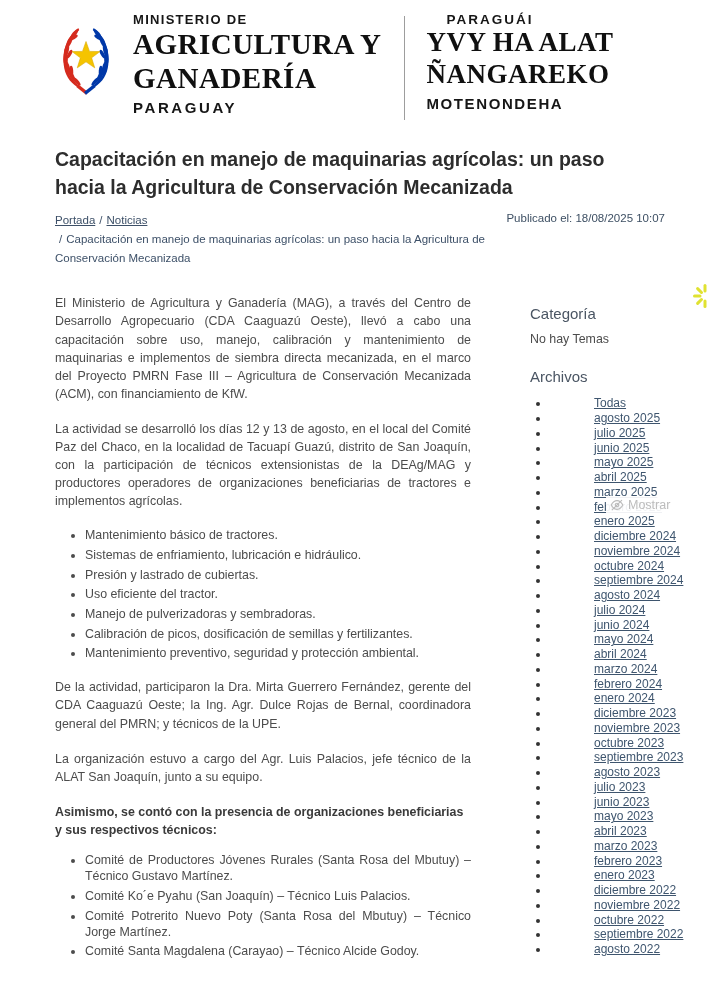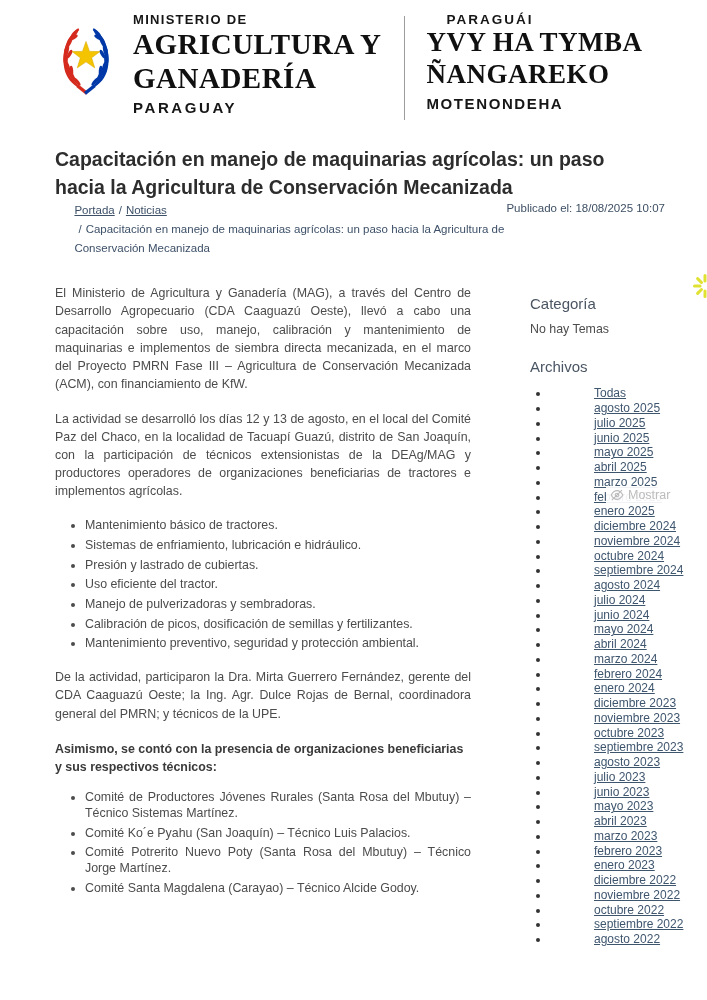--- a/index.html
+++ b/index.html
@@ -21,21 +21,21 @@
   .brand-gn .brand-line-sm { letter-spacing:2px; font-size:13.5px;margin-left:20px; }
   .brand-gn .brand-line-big { font-size:27px; }
   .brand-gn .brand-line-foot { letter-spacing:1.6px; }
 
   
   .main { padding:0 20px 30px 55px; }
   .article-title {
     margin-top:26px; width:600px;
     font-size:19.5px; font-weight:700; color:#2d2d2d; line-height:1.42;
   }
-  .meta-row { display:flex; justify-content:flex-end; align-items:flex-start; }
+  .meta-row { display:flex; justify-content:space-between; align-items:flex-start; margin-top:10px; }
   .breadcrumb { width:432px; font-size:11.5px; color:#3d5068; line-height:1.65; }
   .breadcrumb a { color:#3d5068; text-decoration:underline; cursor:pointer; }
   .crumb-sep { margin:0 4px; text-decoration:none; }
   .crumb-current { text-decoration:none; }
   .published { font-size:11.5px; color:#3d4f63; white-space:nowrap; margin-right:22px; margin-top:1px; }
 
   .columns { display:flex; margin-top:26px; }
   .article-col { width:416px; flex:0 0 auto; }
   .article-col p {
     font-size:12.4px; line-height:1.46; text-align:justify;
@@ -113,21 +113,21 @@
     <div class="brand-line-sm">MINISTERIO DE</div>
     <div class="brand-line-big">AGRICULTURA Y</div>
     <div class="brand-line-big">GANADERÍA</div>
     <div class="brand-line-foot">PARAGUAY</div>
   </div>
 
   <div class="brand-divider"></div>
 
   <div class="brand-gn">
     <div class="brand-line-sm">PARAGUÁI</div>
-    <div class="brand-line-big">YVY HA TYMBA</div>
+    <div class="brand-line-big">YVY HA ALAT</div>
     <div class="brand-line-big">ÑANGAREKO</div>
     <div class="brand-line-foot">MOTENONDEHA</div>
   </div>
 </header>
 
 <div class="main">
 
   <h1 class="article-title">Capacitación en manejo de maquinarias agrícolas: un paso hacia la Agricultura de Conservación Mecanizada</h1>
 
   <div class="meta-row">
@@ -153,25 +153,26 @@
       <li>Mantenimiento básico de tractores.</li>
           <li>Sistemas de enfriamiento, lubricación e hidráulico.</li>
           <li>Presión y lastrado de cubiertas.</li>
           <li>Uso eficiente del tractor.</li>
           <li>Manejo de pulverizadoras y sembradoras.</li>
           <li>Calibración de picos, dosificación de semillas y fertilizantes.</li>
           <li>Mantenimiento preventivo, seguridad y protección ambiental.</li>
         </ul>
 
       <p>De la actividad, participaron la Dra. Mirta Guerrero Fernández, gerente del CDA Caaguazú Oeste; la Ing. Agr. Dulce Rojas de Bernal, coordinadora general del PMRN; y técnicos de la UPE.</p>
+      <p>La organización estuvo a cargo del Agr. Luis Palacios, jefe técnico de la ALAT San Joaquín, junto a su equipo.</p>
 
       <p class="lead-bold">Asimismo, se contó con la presencia de organizaciones beneficiarias y sus respectivos técnicos:</p>
       <ul class="org-list">
 
-      <li>Comité de Productores Jóvenes Rurales (Santa Rosa del Mbutuy) – Técnico Sistemas Martínez.</li>
+      <li>Comité de Productores Jóvenes Rurales (Santa Rosa del Mbutuy) – Técnico Gustavo Martínez.</li>
           <li>Comité Ko´e Pyahu (San Joaquín) – Técnico Luis Palacios.</li>
           <li>Comité Potrerito Nuevo Poty (Santa Rosa del Mbutuy) – Técnico Jorge Martínez.</li>
           <li>Comité Santa Magdalena (Carayao) – Técnico Alcide Godoy.</li>
         </ul>
 
     </article>
 
     <aside class="sidebar">
       <svg class="a11y-icon" viewBox="0 0 24 24">
         <g stroke="#e0e231" stroke-width="3" stroke-linecap="round">

